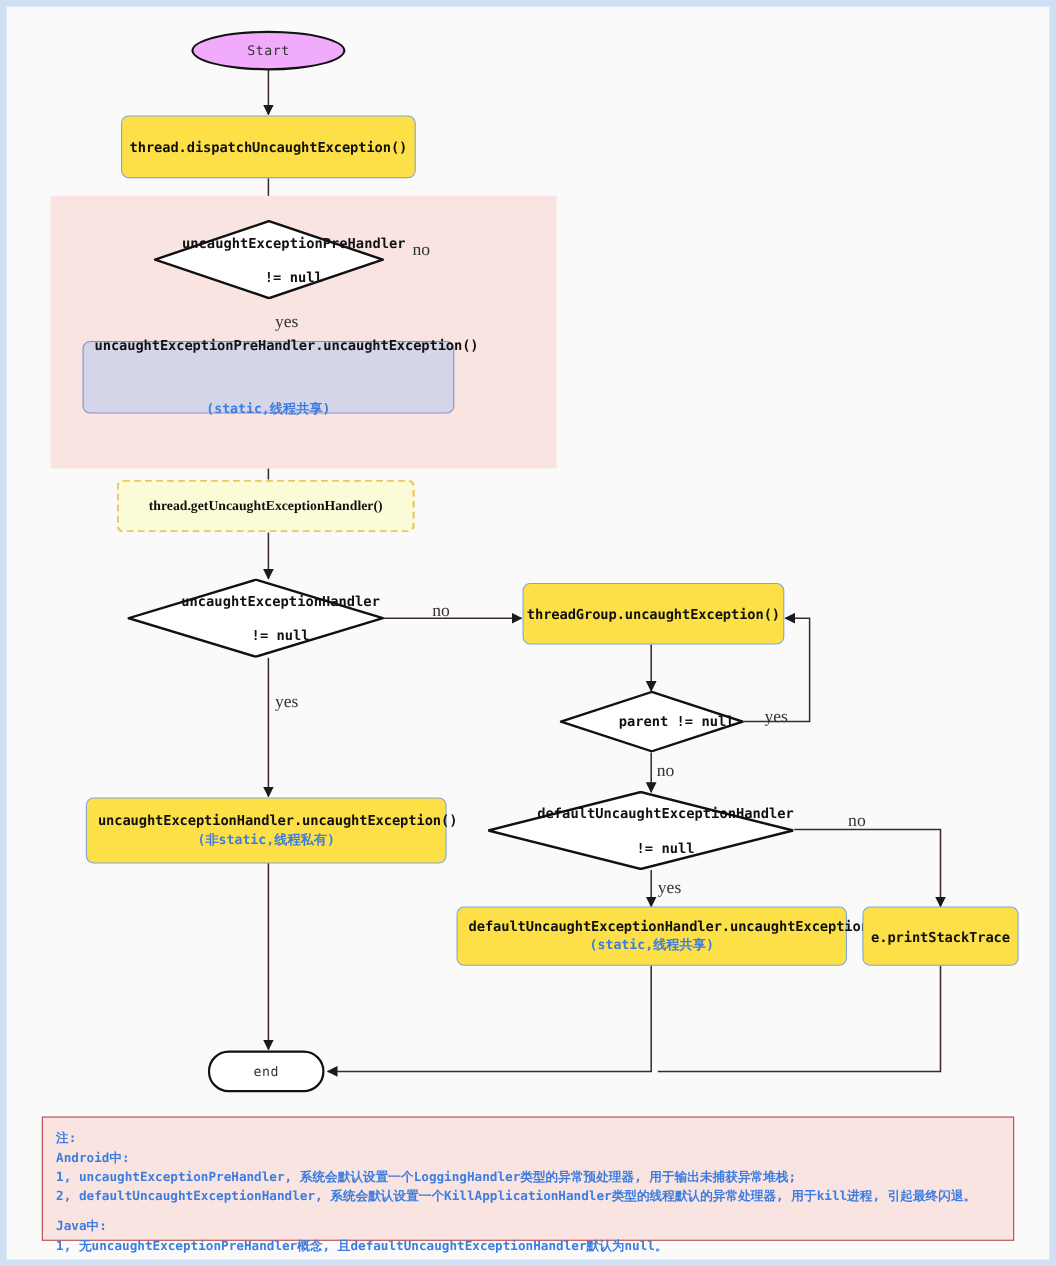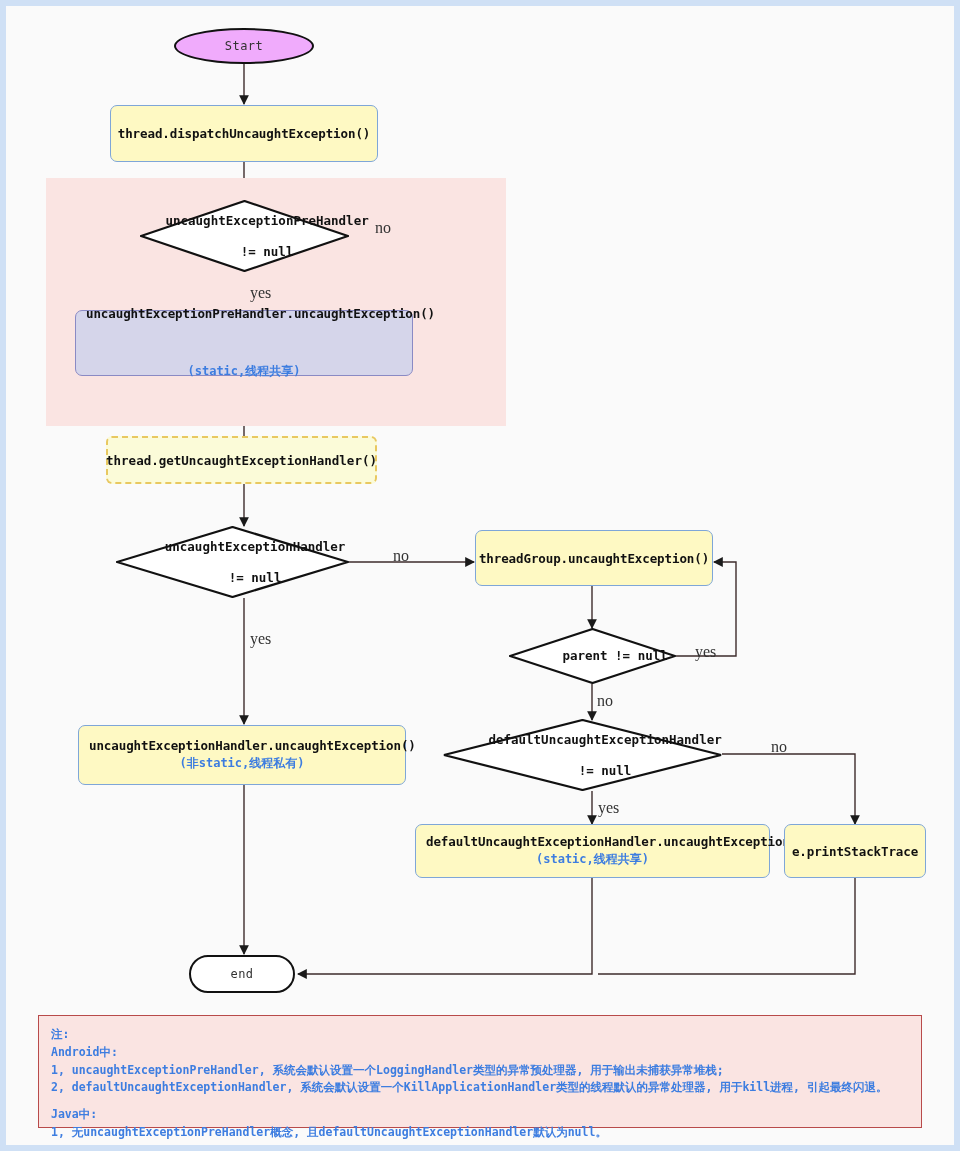--- a/index.html
+++ b/index.html
@@ -25,21 +25,21 @@
   }
   .node {
     position: absolute;
     box-sizing: border-box;
     display: flex;
     flex-direction: column;
     justify-content: center;
     z-index: 5;
   }
   .proc {
-    background: #fef9c3;
+    background: #fde047;
     border: 1px solid #7ea6d8;
     border-radius: 7px;
     padding: 6px 10px;
   }
   .proc.purple {
     background: #d5d5ea;
     border: 1px solid #8a8ac4;
     gap: 40px;
   }
   .proc .line1 {
@@ -56,20 +56,21 @@
     white-space: nowrap;
     margin-top: 2px;
     text-align: center;
   }
   .proc.center .line1 { text-align: center; }
 
   .dashed-box {
     background: #fbfbd8;
     border: 2px dashed #e8c860;
     border-radius: 6px;
+    font-family: Liberation Serif, serif;
   }
   .dashed-box .line1 {
     font-weight: bold;
     font-size: 12.5px;
     color: #111111;
     white-space: nowrap;
     text-align: center;
   }
 
   .terminal-ellipse {

